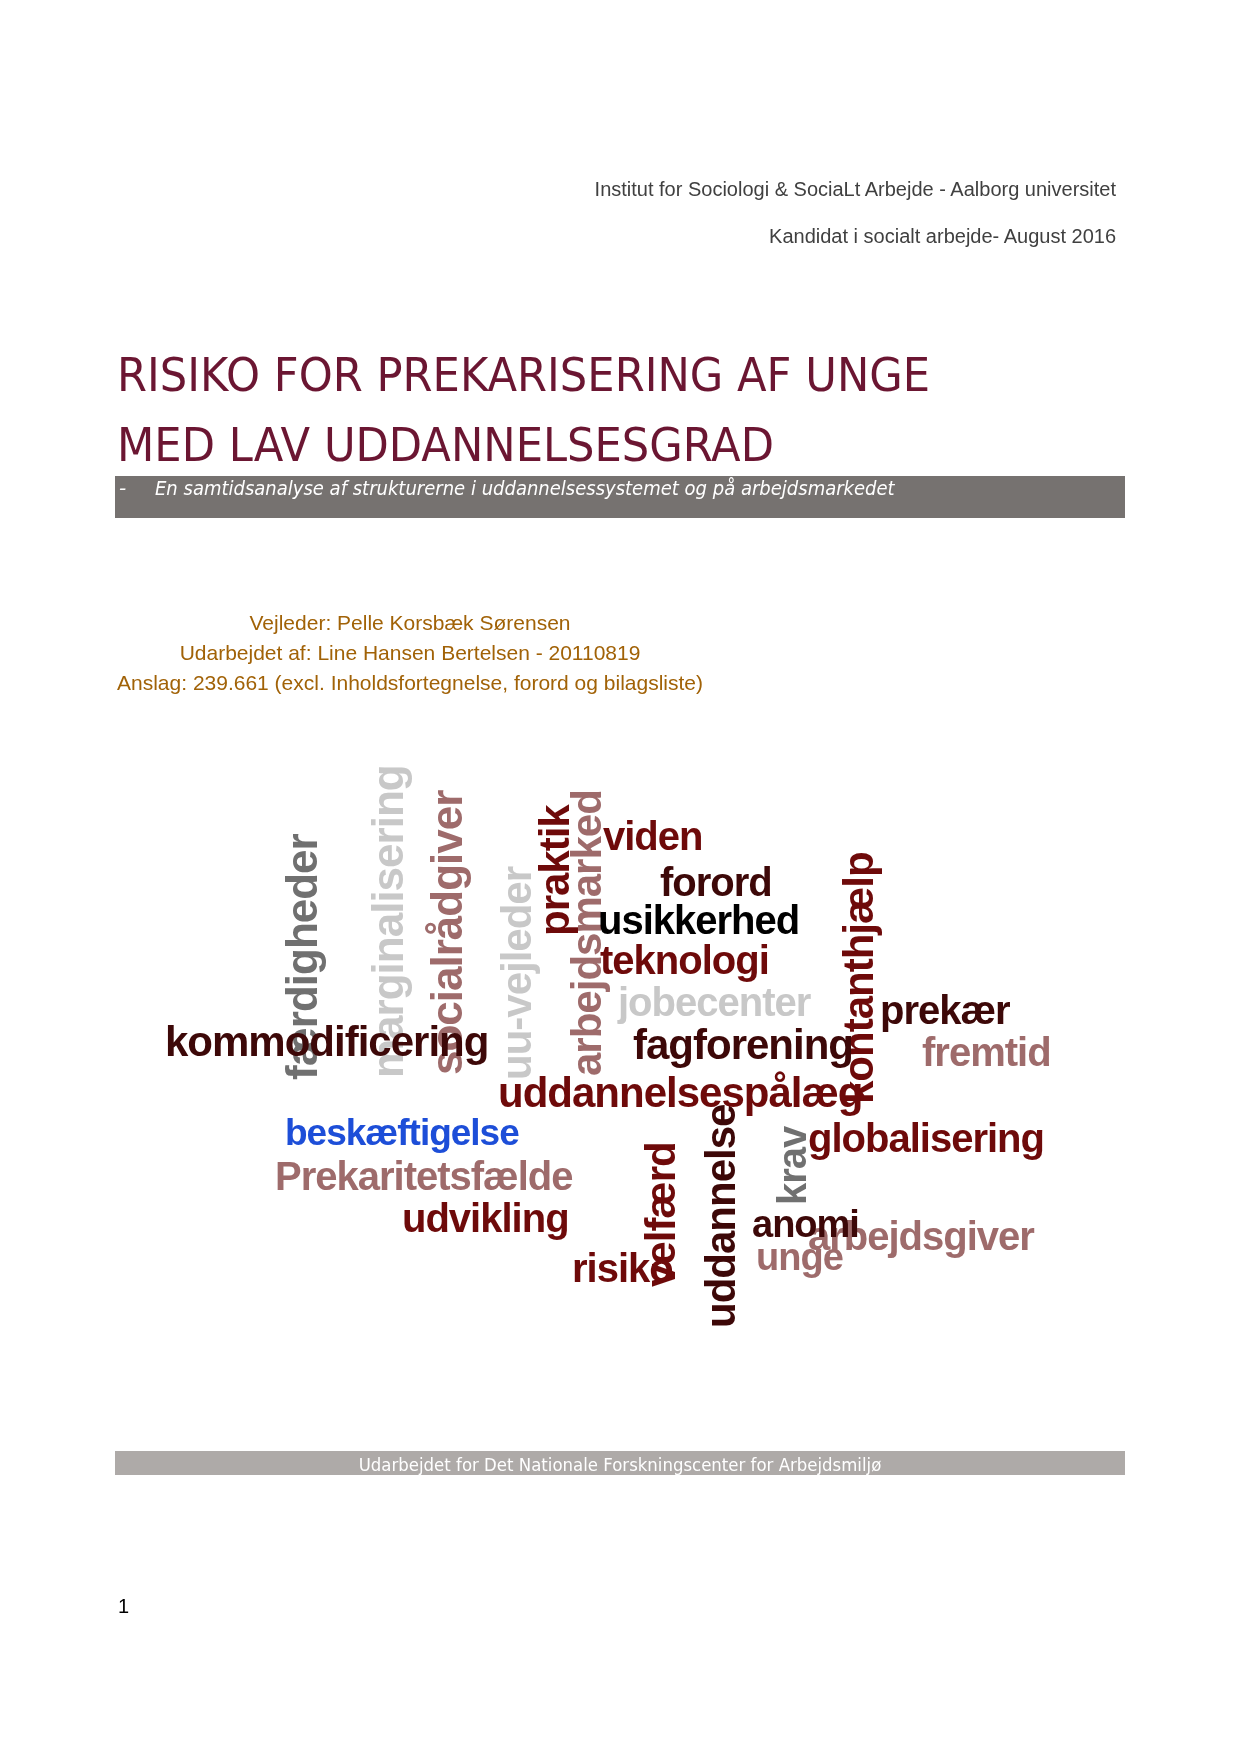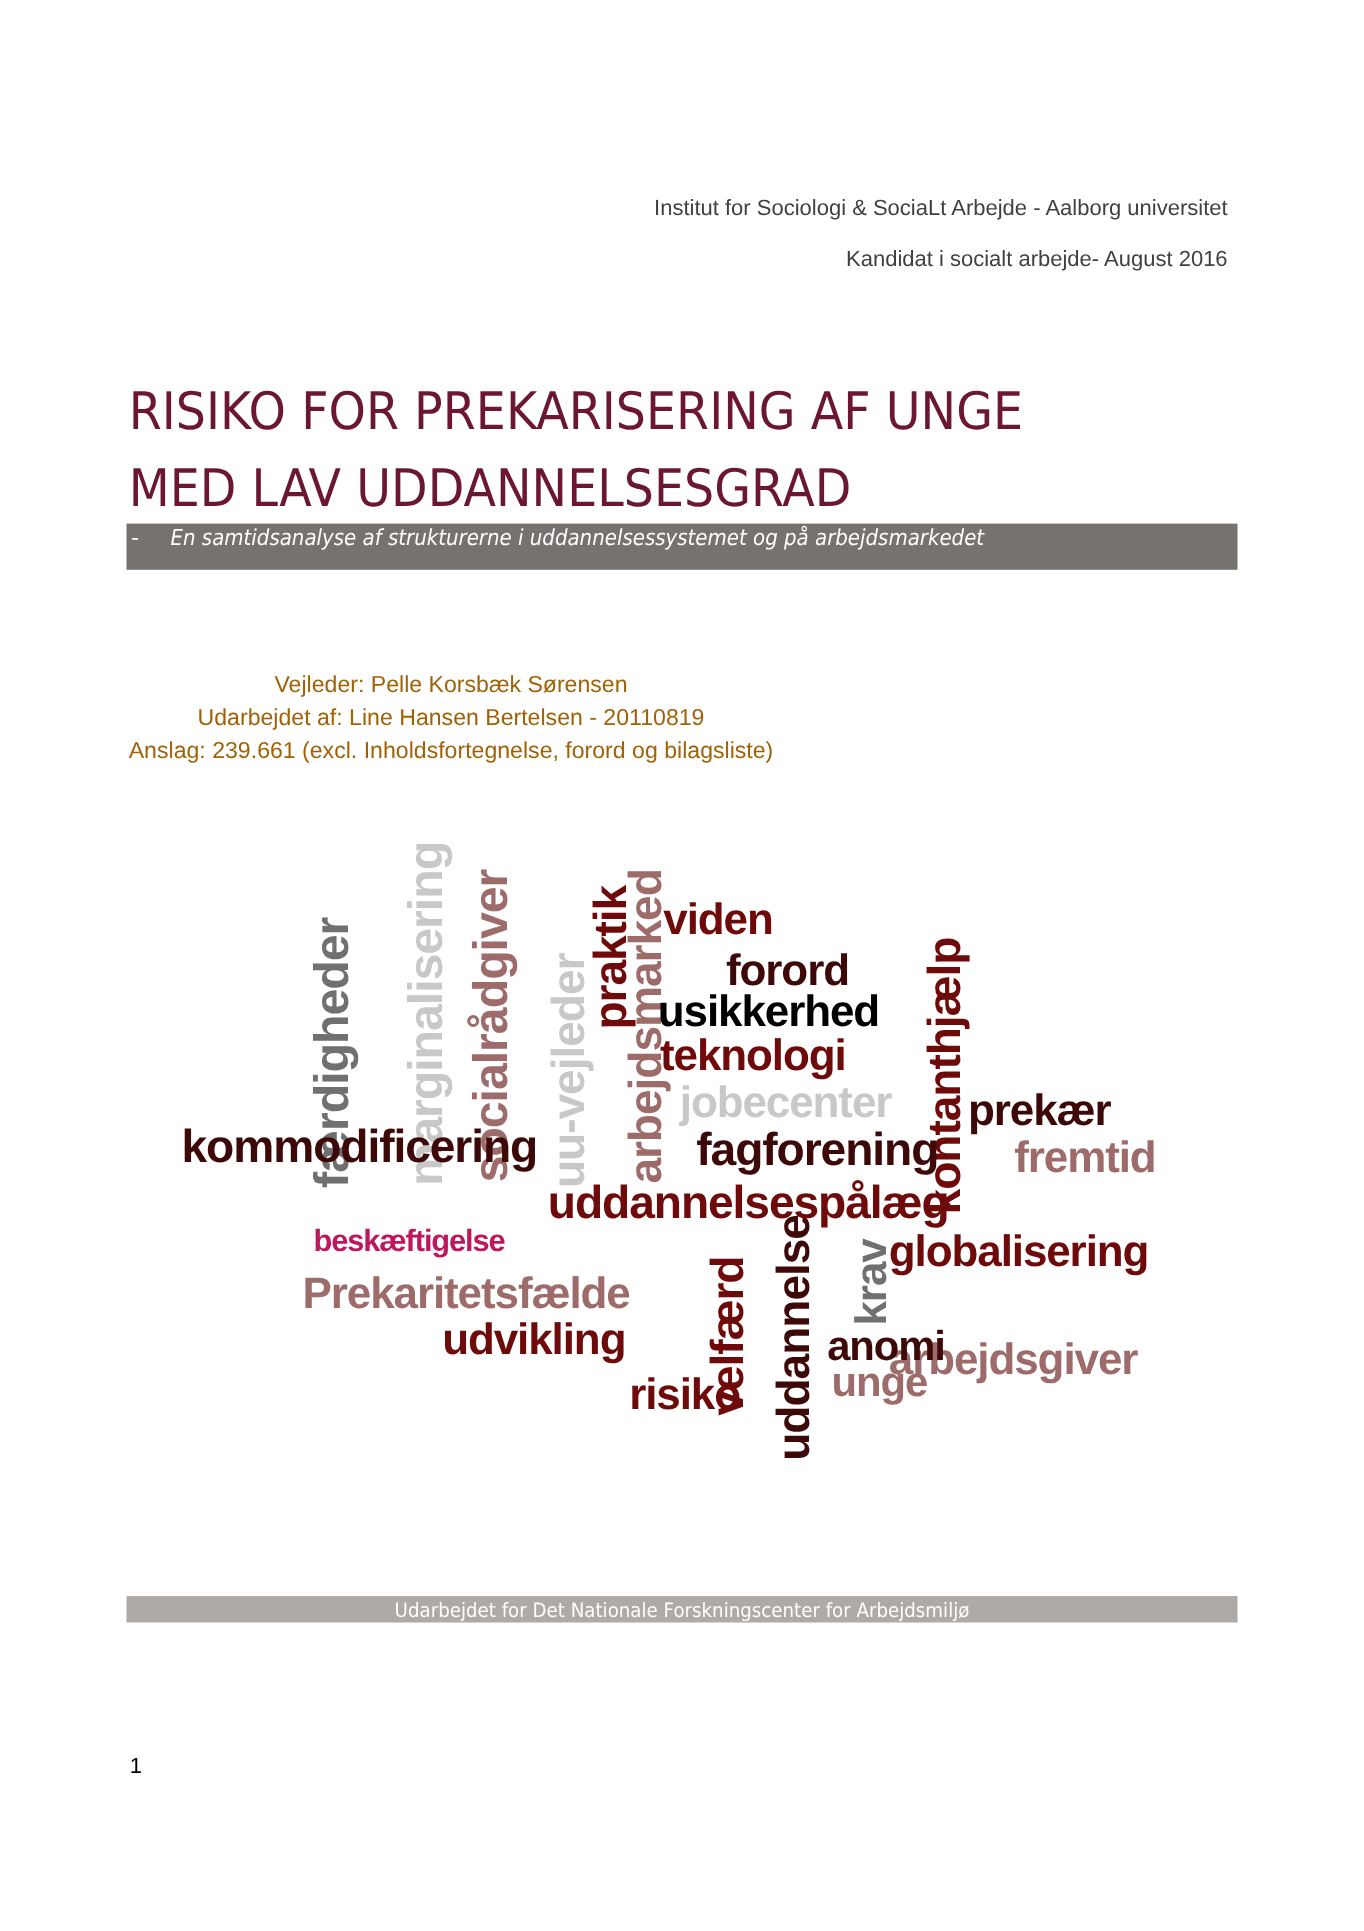--- a/index.html
+++ b/index.html
@@ -58,21 +58,21 @@
   <div class="w" style="left:603px; top:816px; font-size:40px; color:#6e0a0a;">viden</div>
   <div class="w" style="left:660px; top:862px; font-size:40px; color:#3d0808;">forord</div>
   <div class="w" style="left:598px; top:900px; font-size:40px; color:#000000;">usikkerhed</div>
   <div class="w" style="left:600px; top:940px; font-size:40px; color:#6e0a0a;">teknologi</div>
   <div class="w" style="left:618px; top:982px; font-size:40px; color:#c8c8c8;">jobecenter</div>
   <div class="w" style="left:633px; top:1024px; font-size:42px; color:#3d0808;">fagforening</div>
   <div class="w" style="left:880px; top:990px; font-size:40px; color:#3d0808;">prekær</div>
   <div class="w" style="left:888px; top:1032px; font-size:40px; color:#9e6b6b;margin-left:34px;">fremtid</div>
   <div class="w" style="left:165px; top:1021px; font-size:42px; color:#3d0808;">kommodificering</div>
   <div class="w" style="left:498px; top:1072px; font-size:42px; color:#6e0a0a;">uddannelsespålæg</div>
-  <div class="w" style="left:285px; top:1114px; font-size:28px; color:#be185d;">beskæftigelse</div>
+  <div class="w" style="left:285px; top:1114px; font-size:37px; color:#1d4ed8;">beskæftigelse</div>
   <div class="w" style="left:275px; top:1156px; font-size:40px; color:#9e6b6b;">Prekaritetsfælde</div>
   <div class="w" style="left:402px; top:1198px; font-size:40px; color:#6e0a0a;">udvikling</div>
   <div class="w" style="left:808px; top:1118px; font-size:40px; color:#6e0a0a;">globalisering</div>
   <div class="w" style="left:808px; top:1216px; font-size:40px; color:#9e6b6b;">arbejdsgiver</div>
   <div class="w" style="left:752px; top:1205px; font-size:38px; color:#3d0808;">anomi</div>
   <div class="w" style="left:572px; top:1248px; font-size:40px; color:#6e0a0a;">risiko</div>
   <div class="w" style="left:756px; top:1238px; font-size:38px; color:#9e6b6b;">unge</div>
 </div>
 
 <div class="footbar">

